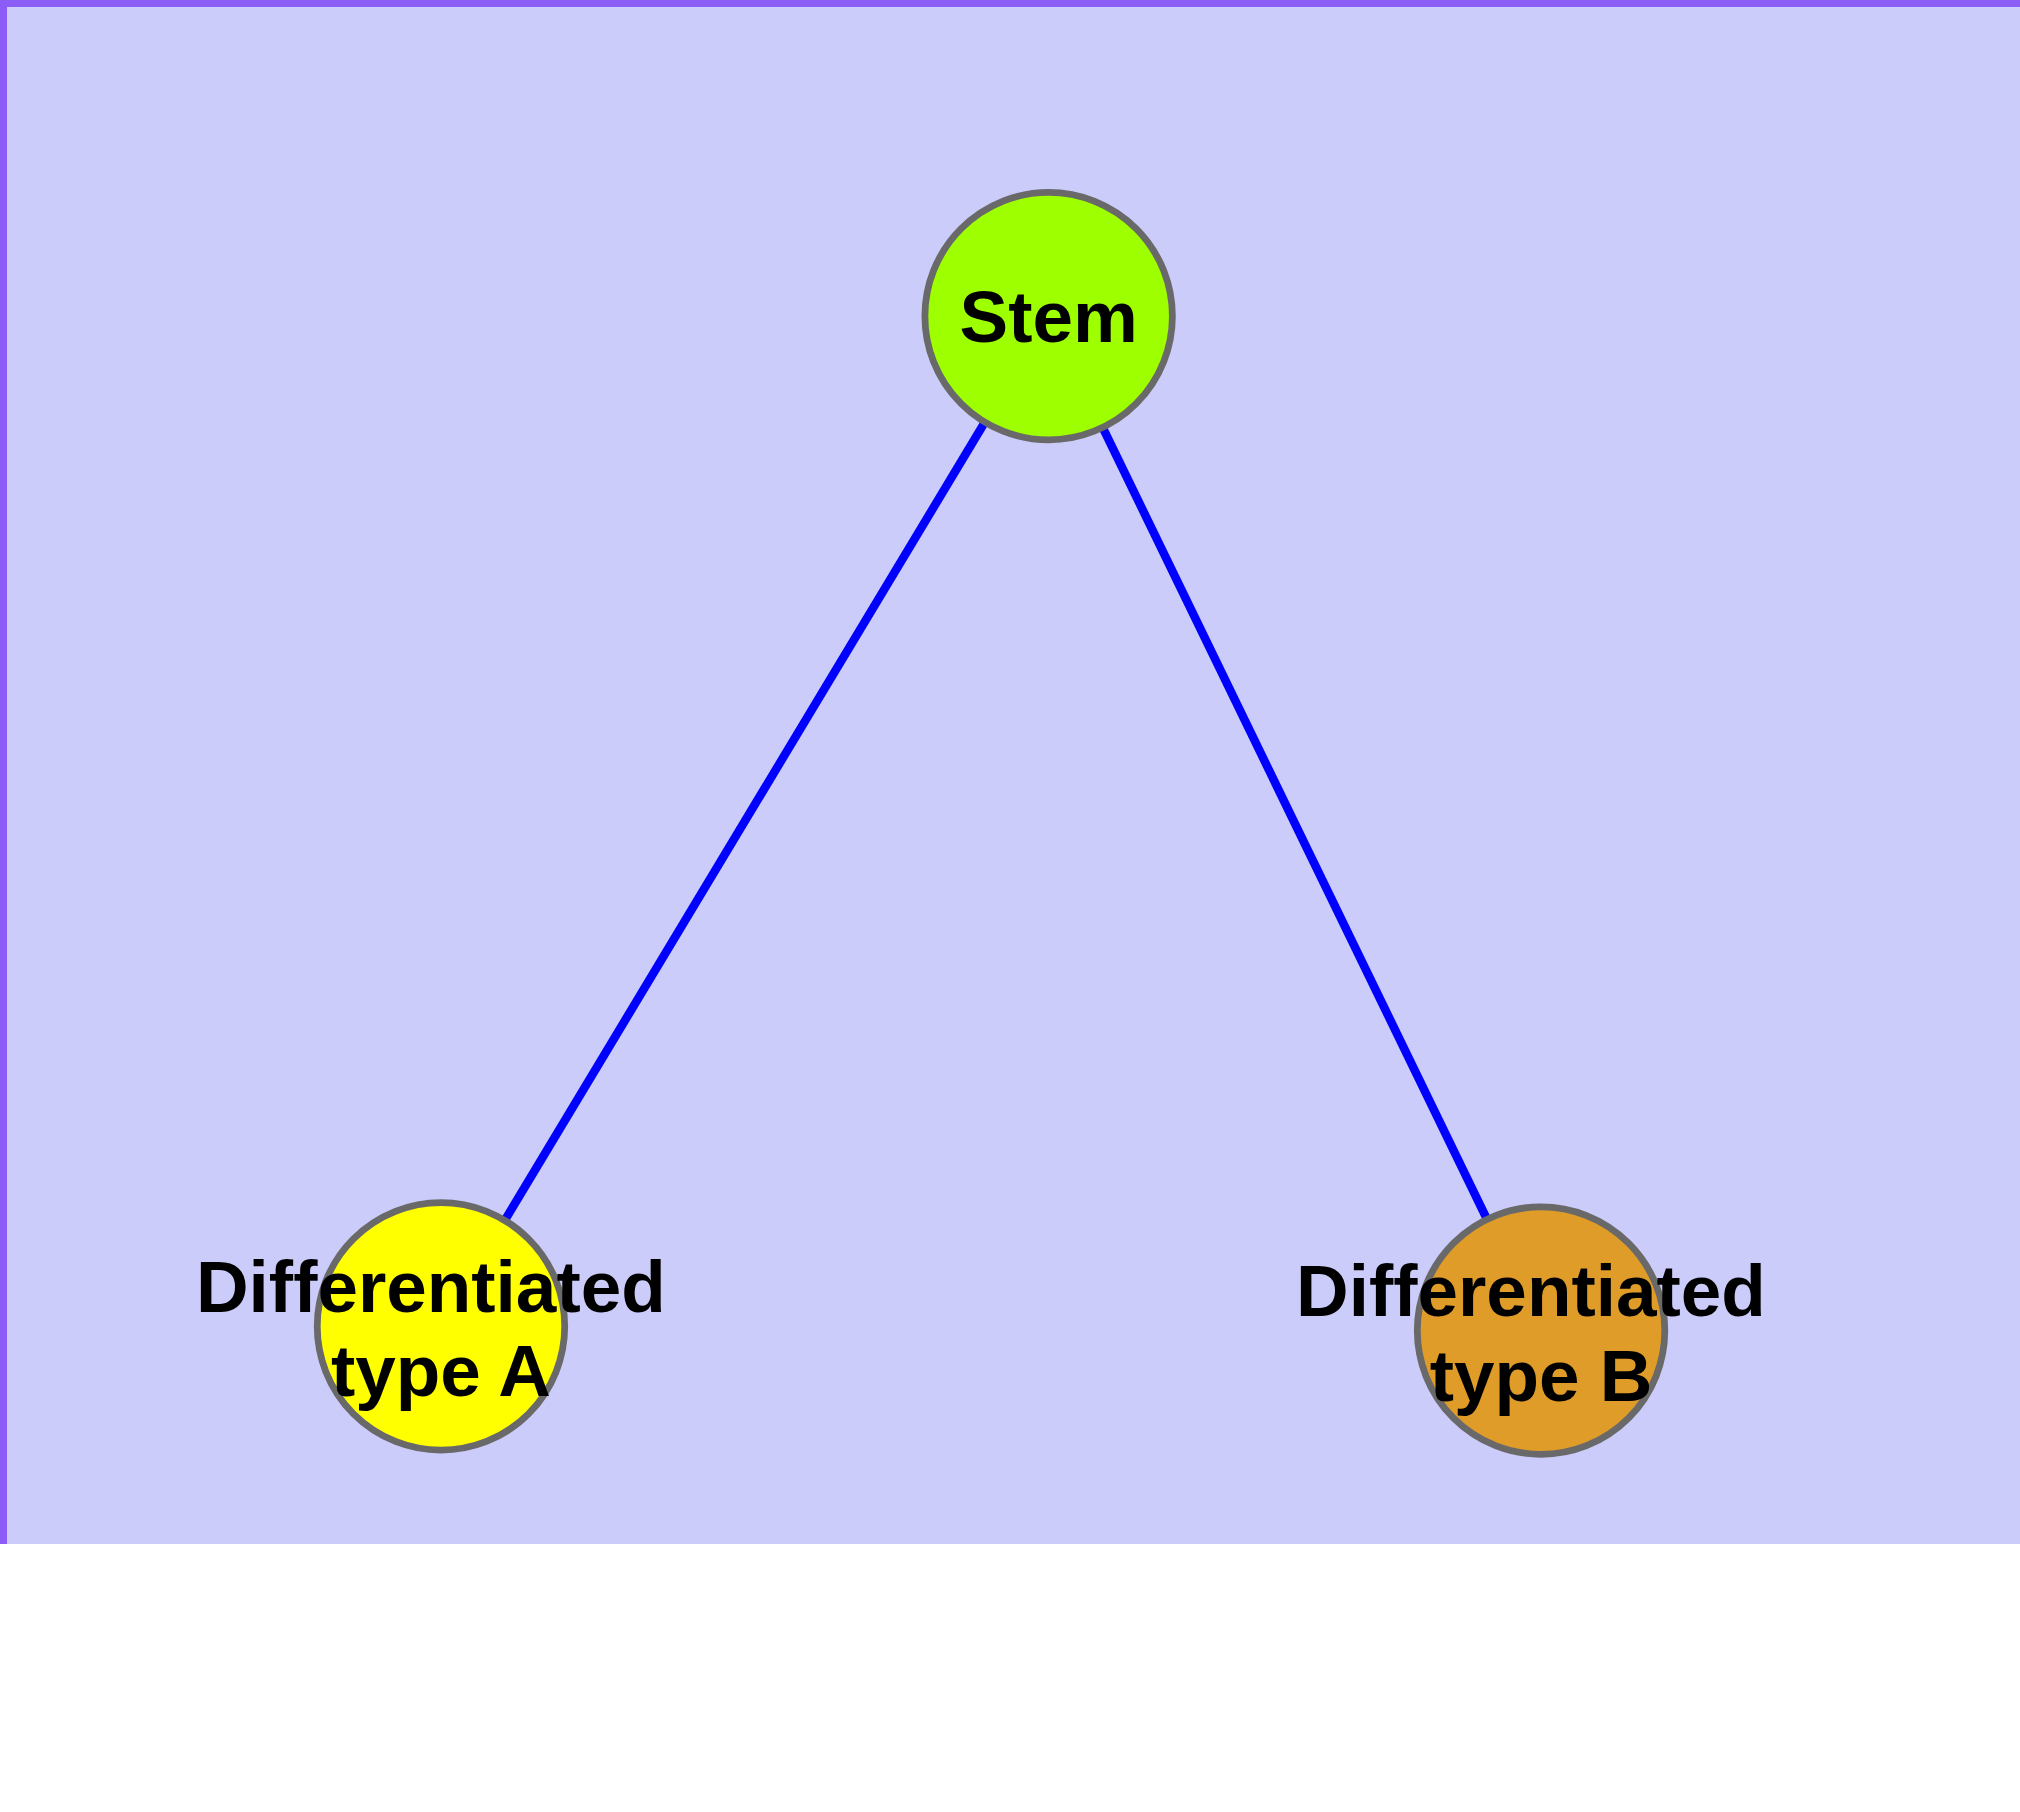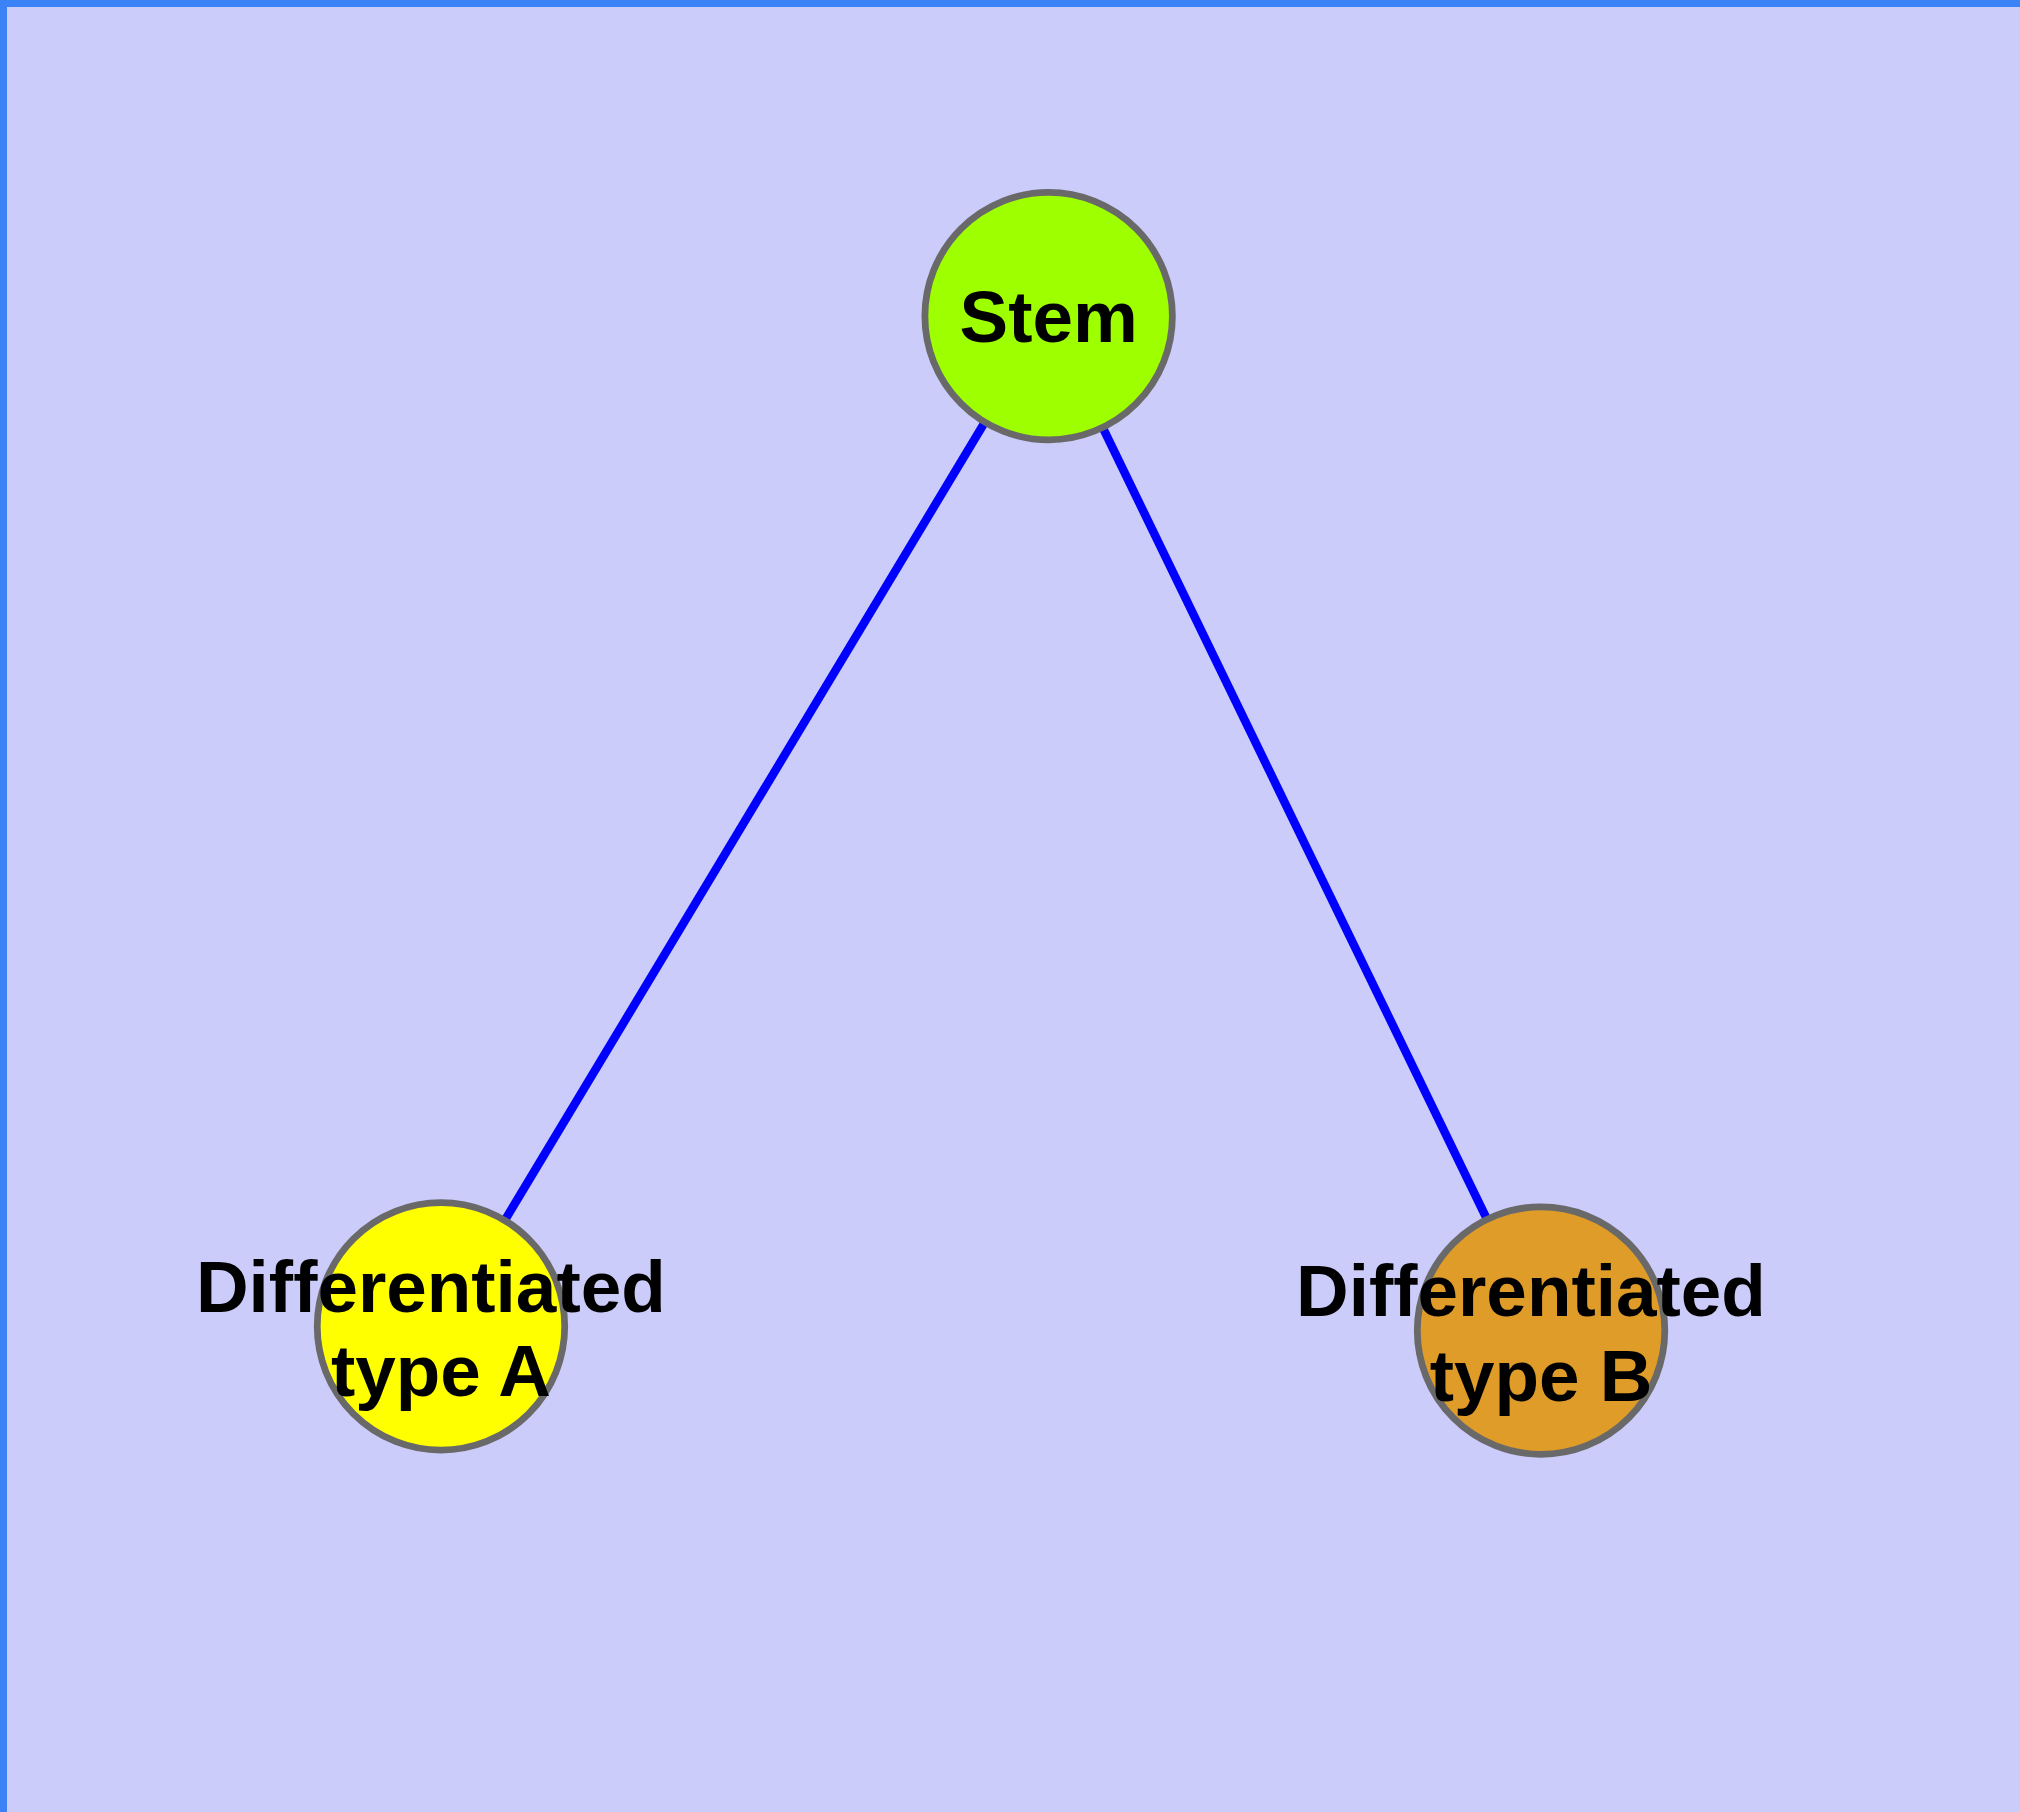--- a/index.html
+++ b/index.html
@@ -3,22 +3,22 @@
 <meta charset="utf-8">
 <style>
   html, body {
     margin: 0;
     padding: 0;
     background: #ffffff;
   }
   #canvas {
     position: relative;
     width: 2021px;
-    height: 1812px;
-    background: #3b82f6;
+    height: 1544px;
+    background: #8b5cf6;
     overflow: hidden;
     font-family: "Liberation Sans", sans-serif;
   }
   #plot-bg {
     position: absolute;
     left: 6.8px;
     top: 6.8px;
     width: 2014px;
     height: 1805px;
     background: #ccccfa;

